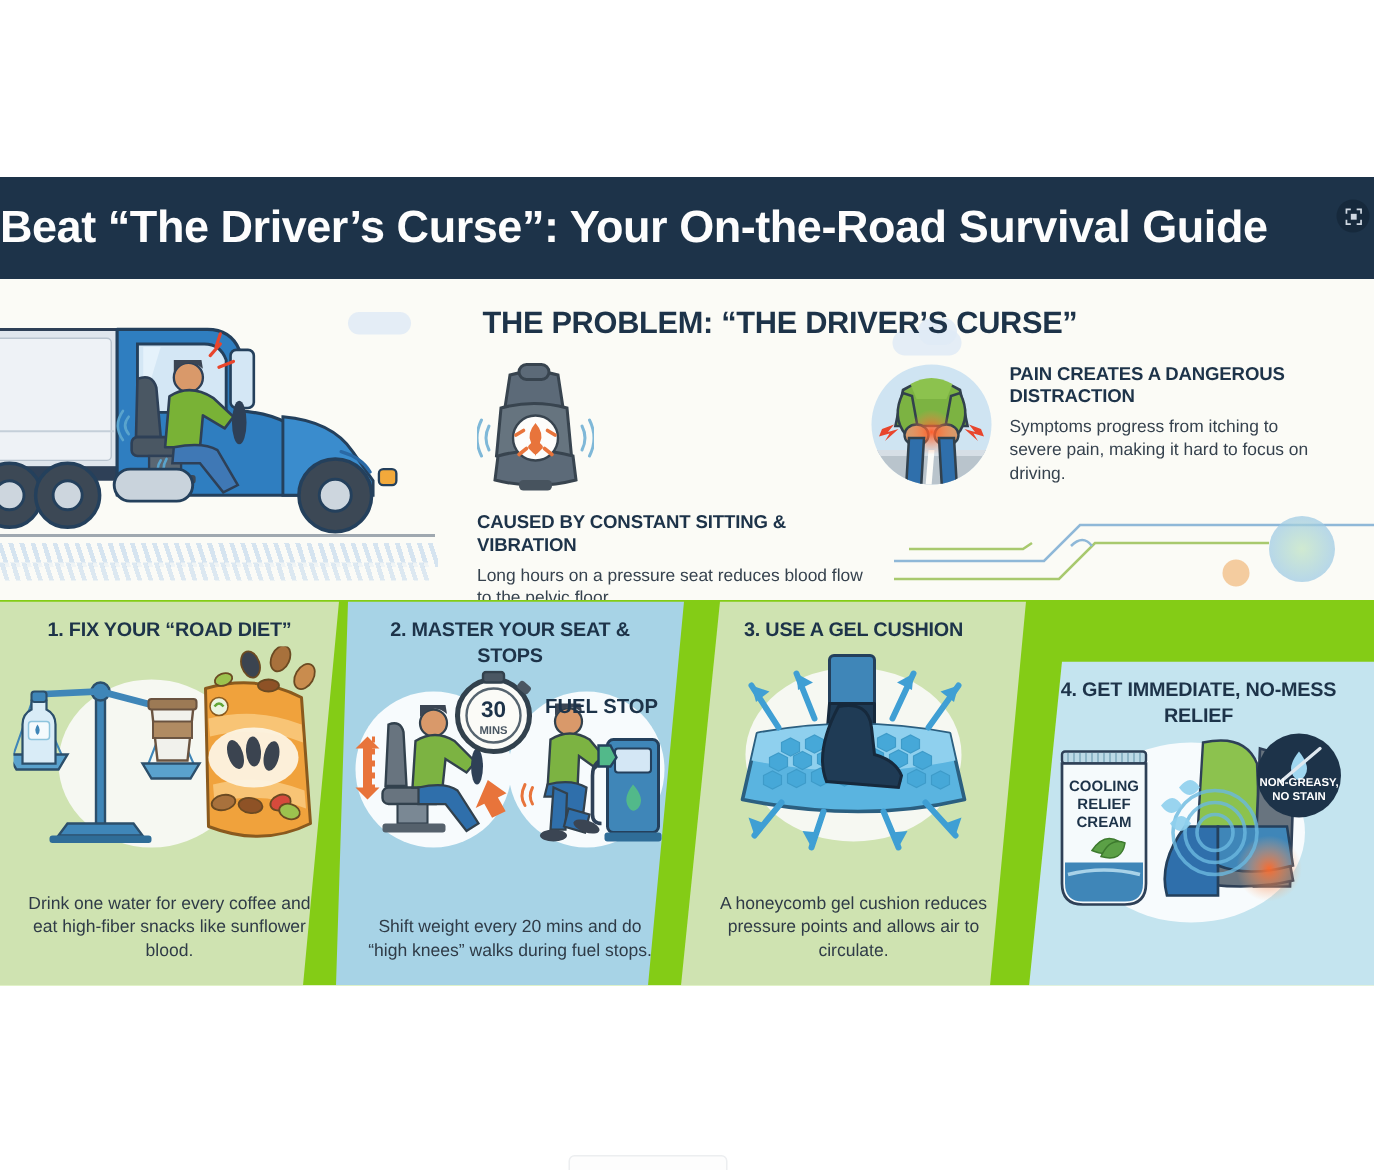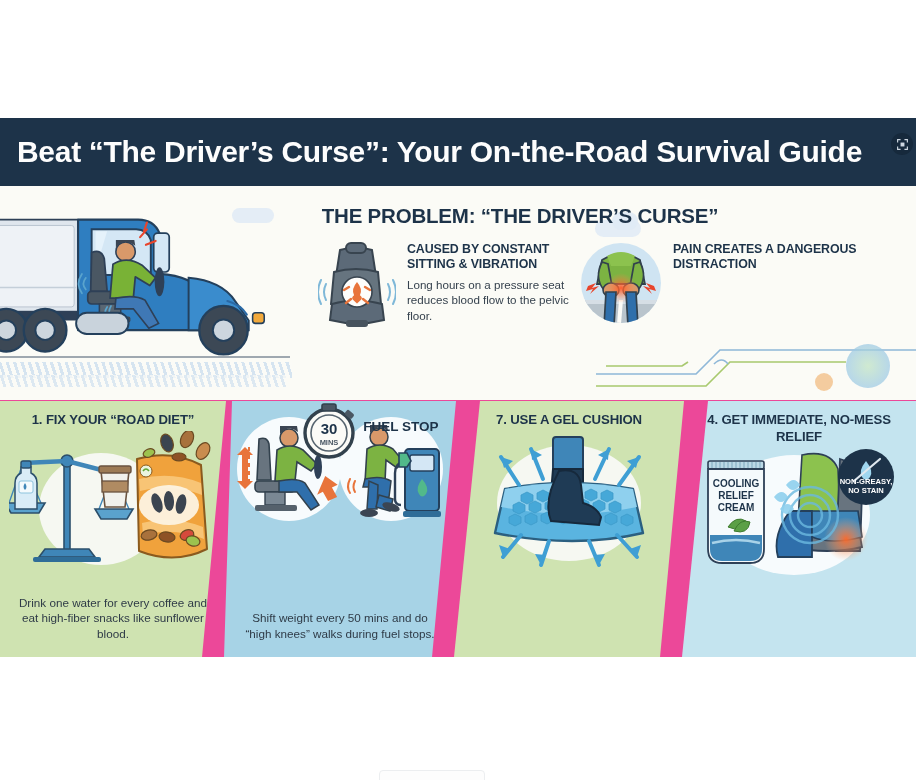--- a/index.html
+++ b/index.html
@@ -15,35 +15,35 @@
   .header {
     position: absolute; left: 0; top: 118px; width: 916px; height: 68px;
     background: #1d3349;
     display: flex; align-items: center;
   }
   .header-title {
     color: #fdfdfd;
     font-size: 30px;
     font-weight: bold;
     letter-spacing: -0.3px;
-    padding-left: 17px;
+    padding-left: 0;
     white-space: nowrap;
   }
   .header-icon-btn {
     position: absolute; right: 3px; top: 15px;
     width: 22px; height: 22px; border-radius: 50%;
     background: #16293c;
     display: flex; align-items: center; justify-content: center;
   }
   .header-icon-btn svg { display: block; }
 
   
   .info {
     position: absolute; left: 0; top: 186px; width: 916px; height: 471px;
-    background: #ec4899;
+    background: #84cc16;
     overflow: hidden;
   }
 
   
   .problem-band {
     position: absolute; left: 0; top: 0; width: 916px; height: 214px;
     background: #fbfbf6;
     overflow: hidden;
   }
   .cloud { position: absolute; background: #dfeaf6; border-radius: 40px; opacity: .85; }
@@ -54,21 +54,21 @@
                background: #9fa8b0; }
 
   .problem-heading {
     position: absolute; left: 300px; top: 18px; width: 440px;
     text-align: center;
     font-size: 20.5px; font-weight: bold; color: #1d3349;
     letter-spacing: -0.2px; white-space: nowrap;
   }
 
   .pcard { position: absolute; top: 56px; display: flex; gap: 11px; }
-  .pcard.one { left: 318px; width: 270px; }
+  .pcard.one { left: 318px; width: 270px; flex-direction: column; }
   .pcard.two { left: 580px; width: 300px; }
   .pcard-art { flex: 0 0 auto; }
   .pcard-txt { flex: 1 1 auto; }
   .pcard-title {
     font-size: 12.4px; font-weight: bold; color: #1d3349;
     line-height: 1.22; letter-spacing: -0.1px;
   }
   .pcard-body {
     margin-top: 5px;
     font-size: 11.6px; color: #36424e; line-height: 1.31;
@@ -108,21 +108,21 @@
   .panel-art { position: relative; z-index: 3; margin-top: 2px; }
   .panel-cap {
     position: relative; z-index: 3;
     margin-top: auto; margin-bottom: 16px;
     width: 86%; text-align: center;
     font-size: 11.7px; color: #2f3b47; line-height: 1.32;
   }
   #p1 { left: 0;   width: 226px; }
   #p2 { left: 224px; width: 232px; }
   #p3 { left: 454px; width: 230px; }
-  #p4 { left: 682px; width: 234px; }
+  #p4 { left: 682px; width: 234px; margin-top: 40px; }
 
   .bottom-bar {
     position: absolute; left: 0; top: 657px; width: 916px; height: 123px;
     background: #ffffff;
   }
   .ghost-pill {
     position: absolute; left: 379px; top: 770px; width: 106px; height: 13px;
     border: 1px solid #eceef0; border-radius: 4px 4px 0 0; background: #fdfdfd;
   }
 </style>
@@ -265,20 +265,21 @@
             <path d="M46 50 l10 0 2 34 -10 0z" fill="#2f6fab" stroke="#32414d" stroke-width="1.7"></path>
 
             <g fill="#e8452c">
               <path d="M8 44 l8 -3 -4 5 7 -2 -9 8 3 -5 -7 2z"></path>
               <path d="M74 44 l-8 -3 4 5 -7 -2 9 8 -3 -5 7 2z"></path>
             </g>
           </g>
         </svg>
         <div class="pcard-txt">
           <div class="pcard-title">PAIN CREATES A DANGEROUS DISTRACTION</div>
+          <div class="pcard-body">Symptoms progress from itching to severe pain, making it hard to focus on driving.</div>
         </div>
       </div>
 
       <div class="hatch"></div>
       <div class="hatch2"></div>
 
       <svg class="deco" viewBox="0 0 320 64">
         <g fill="none" stroke-width="1.7">
           <path d="M0 38 H100 L124 14 H320" stroke="#8fb8d8"></path>
           <path d="M0 50 H110 L134 26 H250" stroke="#a8c96e"></path>
@@ -351,20 +352,21 @@
             <ellipse cx="170" cy="26" rx="7" ry="4" fill="#8e5226"></ellipse>
           </g>
         </svg>
         <div class="panel-cap">Drink one water for every coffee and eat high-fiber snacks like sunflower blood.</div>
       </div>
 
       <div class="panel" id="p2">
         <svg class="bg" viewBox="0 0 232 256" preserveAspectRatio="none">
           <path d="M8 0 H232 L208 256 H0 z" fill="#a7d3e6"></path>
         </svg>
+        <div class="panel-title">2. MASTER YOUR SEAT &amp; STOPS</div>
         <svg class="panel-art" width="214" height="134" viewBox="0 0 214 134">
           <circle cx="56" cy="66" r="52" fill="#f7fbfd"></circle>
           <circle cx="158" cy="66" r="52" fill="#f7fbfd"></circle>
 
           <path d="M26 36 q8 -3 10 5 l2 36 -14 0z" fill="#68747f" stroke="#32414d" stroke-width="1.6"></path>
           <rect x="22" y="78" width="40" height="11" rx="4" fill="#68747f" stroke="#32414d" stroke-width="1.6"></rect>
           <rect x="32" y="89" width="20" height="13" fill="#7a8894" stroke="#32414d" stroke-width="1.4"></rect>
           <rect x="22" y="102" width="42" height="6" rx="2" fill="#55616c"></rect>
           <circle cx="56" cy="35" r="9" fill="#d9996a" stroke="#32414d" stroke-width="1.5"></circle>
           <path d="M47 31 q9 -10 18 -2 l-1 -6 -17 0z" fill="#3b4553"></path>
@@ -400,28 +402,28 @@
           </g>
 
           <rect x="172" y="46" width="34" height="62" rx="4" fill="#3f86b8" stroke="#24405c" stroke-width="2"></rect>
           <rect x="177" y="52" width="24" height="16" rx="2" fill="#d4e7f5" stroke="#24405c" stroke-width="1.4"></rect>
           <path d="M189 76 q-7 9 -3 15 q3 5 7 0 q4 -6 -4 -15z" fill="#52b98a"></path>
           <rect x="170" y="108" width="38" height="6" rx="2" fill="#2f6d98"></rect>
           <path d="M172 58 q-10 2 -10 12 l0 26 q0 6 6 6" stroke="#2e4057" stroke-width="2.4" fill="none"></path>
           <path d="M166 50 l8 0 4 8 -4 6 -8 0z" fill="#52b98a" stroke="#24405c" stroke-width="1.6"></path>
           <text x="168" y="28" text-anchor="middle" font-family="Liberation Sans, sans-serif" font-size="13.5" font-weight="bold" fill="#1d3349">FUEL STOP</text>
         </svg>
-        <div class="panel-cap">Shift weight every 50 mins and do “high knees” walks during fuel stops.</div>
+        <div class="panel-cap">Shift weight every 20 mins and do “high knees” walks during fuel stops.</div>
       </div>
 
       <div class="panel" id="p3">
         <svg class="bg" viewBox="0 0 230 256" preserveAspectRatio="none">
           <path d="M26 0 H230 L206 256 H0 z" fill="#cfe3b1"></path>
         </svg>
-        <div class="panel-title">7. USE A GEL CUSHION</div>
+        <div class="panel-title">3. USE A GEL CUSHION</div>
         <svg class="panel-art" width="200" height="140" viewBox="0 0 200 140">
           <ellipse cx="100" cy="72" rx="72" ry="58" fill="#f6f8f2"></ellipse>
 
           <rect x="84" y="6" width="30" height="36" rx="3" fill="#3f86b8" stroke="#24405c" stroke-width="2"></rect>
           <path d="M84 38 h30 l0 16 q0 12 14 16 l14 8 -4 12 -42 -6 q-14 -6 -14 -22z" fill="#1f3b55" stroke="#16293c" stroke-width="2" stroke-linejoin="round"></path>
 
           <path d="M36 58 q64 -12 128 0 l10 44 q-68 16 -148 0z" fill="#5ab4e0" stroke="#2b5f80" stroke-width="2.4" stroke-linejoin="round"></path>
           <path d="M36 58 q64 -12 128 0 l4 18 q-66 14 -136 0z" fill="#8fd0ee"></path>
           <g fill="#46a8d8" stroke="#3e9bc9" stroke-width=".8">
             <g>
@@ -465,20 +467,21 @@
             <path d="M32 26 l12 4 -9 7z"></path>
               <path d="M62 18 l11 6 -10 5z"></path>
             <path d="M140 18 l-11 6 10 5z"></path>
               <path d="M170 26 l-12 4 9 7z"></path>
             <path d="M34 126 l-4 -12 11 4z"></path>
               <path d="M72 134 l-6 -11 11 1z"></path>
             <path d="M130 134 l6 -11 -11 1z"></path>
               <path d="M168 126 l4 -12 -11 4z"></path>
           </g>
         </svg>
+        <div class="panel-cap">A honeycomb gel cushion reduces pressure points and allows air to circulate.</div>
       </div>
 
       <div class="panel" id="p4">
         <svg class="bg" viewBox="0 0 234 256" preserveAspectRatio="none">
           <path d="M26 0 H234 L234 256 H0 z" fill="#c4e4ef"></path>
         </svg>
         <div class="panel-title">4. GET IMMEDIATE, NO-MESS RELIEF</div>
         <svg class="panel-art" width="218" height="140" viewBox="0 0 218 140">
           <ellipse cx="104" cy="68" rx="76" ry="60" fill="#f7fbfd"></ellipse>
 

